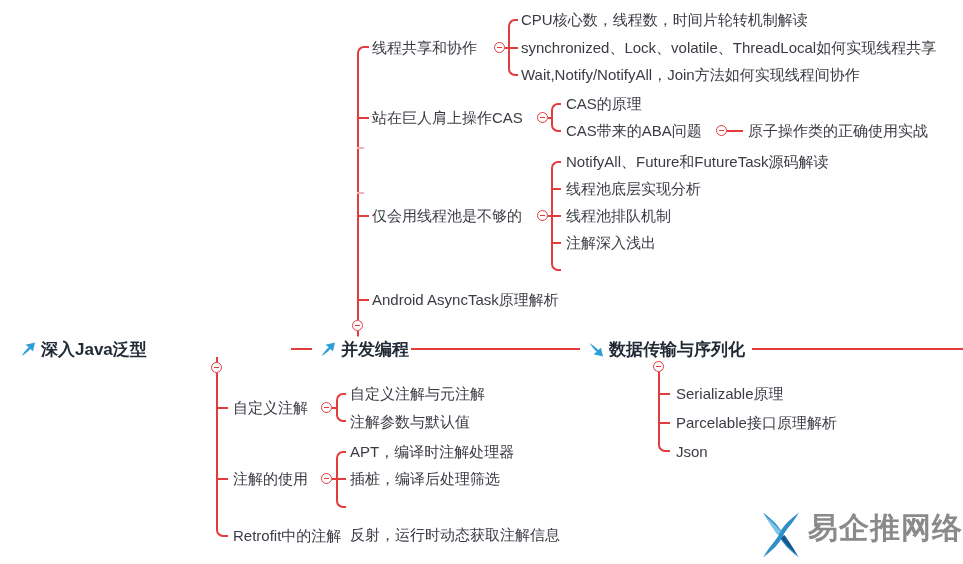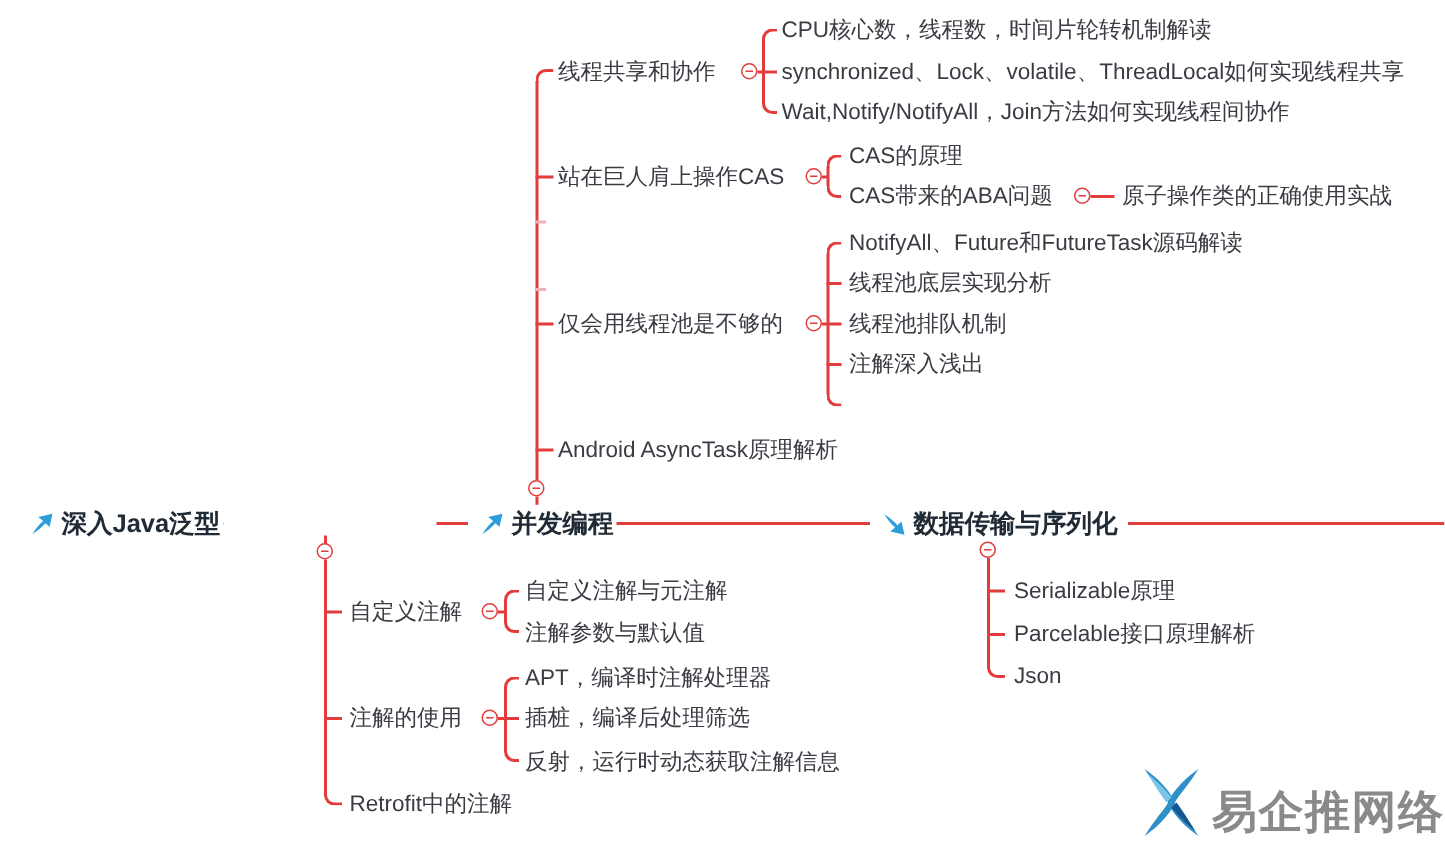--- a/index.html
+++ b/index.html
@@ -23,21 +23,21 @@
   .toggle{position:absolute;width:11px;height:11px;border:1.5px solid var(--red);border-radius:50%;
           background:#fff;display:flex;align-items:center;justify-content:center;cursor:pointer;z-index:3;}
   .toggle .minus{width:5px;height:1.5px;background:var(--red);}
 
   .child{position:absolute;font-size:15px;color:var(--child);white-space:nowrap;transform:translateY(-50%);z-index:2;cursor:default;}
   .main-topic{position:absolute;display:flex;align-items:center;gap:5px;font-size:17px;font-weight:bold;
               color:var(--navy);white-space:nowrap;transform:translateY(-50%);z-index:2;cursor:default;background:#fff;padding:1px 2px;}
   .t-icon{display:inline-flex;width:16px;height:16px;flex:0 0 16px;}
   .t-icon svg{width:16px;height:16px;}
 
-  .watermark{position:absolute;left:754px;top:508px;display:flex;align-items:flex-end;z-index:4;}
+  .watermark{position:absolute;left:754px;top:508px;display:flex;align-items:flex-start;z-index:4;}
   .wm-logo{width:54px;height:54px;}
   .wm-text{font-size:30px;font-weight:bold;color:var(--wm-gray);letter-spacing:1px;
            font-family:"Liberation Serif","DejaVu Serif",serif;}
 </style>
 </head>
 <body>
 
 <div class="canvas">
 
   <div class="main-topic" style="left:18px;top:349px">
@@ -157,21 +157,21 @@
   <div class="toggle" style="left:321px;top:473px">
       <span class="minus"></span>
     </div>
   <div class="line-h" style="left:332px;top:478px;width:4px"></div>
   <div class="elbow-tl" style="left:336px;top:451px;width:10px;height:9px"></div>
   <div class="line-v" style="left:336px;top:459px;height:41px"></div>
   <div class="line-h" style="left:336px;top:478px;width:10px"></div>
   <div class="elbow-bl" style="left:336px;top:499px;width:10px;height:9px"></div>
   <div class="child" style="left:350px;top:452px">APT，编译时注解处理器</div>
   <div class="child" style="left:350px;top:479px">插桩，编译后处理筛选</div>
-  <div class="child" style="left:350px;top:508px">反射，运行时动态获取注解信息</div>
+  <div class="child" style="left:350px;top:535px">反射，运行时动态获取注解信息</div>
 
   <div class="line-v" style="left:658px;top:357px;height:5px"></div>
   <div class="toggle" style="left:653px;top:361px">
       <span class="minus"></span>
     </div>
   <div class="line-v" style="left:658px;top:372px;height:72px"></div>
   <div class="line-h" style="left:658px;top:393px;width:12px"></div>
   <div class="line-h" style="left:658px;top:422px;width:12px"></div>
   <div class="elbow-bl" style="left:658px;top:443px;width:12px;height:9px"></div>
   <div class="child" style="left:676px;top:394px">Serializable原理</div>

